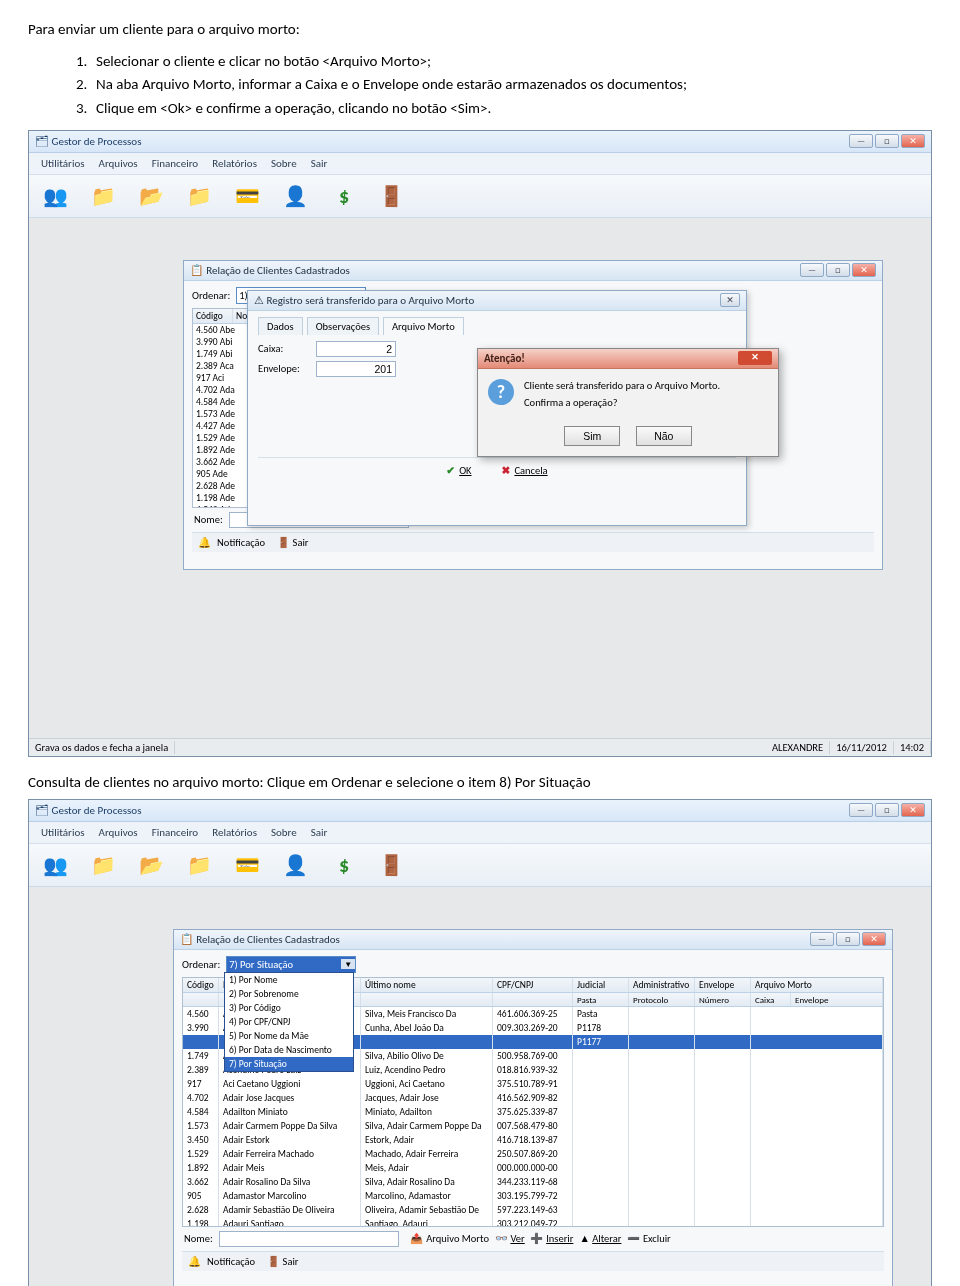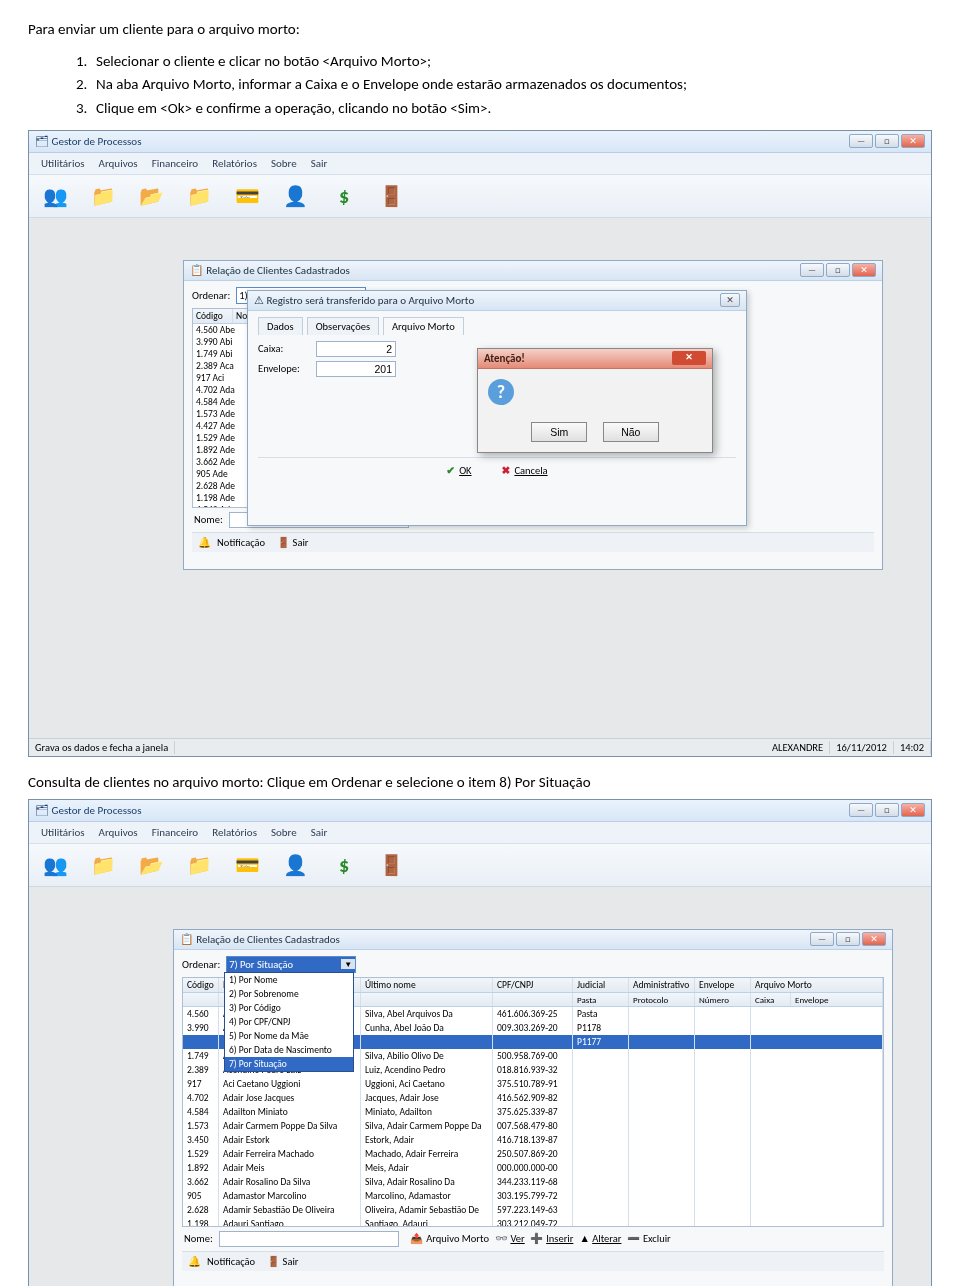--- a/index.html
+++ b/index.html
@@ -23,21 +23,21 @@
   .inner-win { position: absolute; background: #f7f8f9; border: 1px solid #8fa9c6; box-shadow: 2px 2px 6px rgba(0,0,0,.2); }
   .inner-title { display: flex; align-items: center; height: 20px; background: linear-gradient(#f0f5fb,#d7e5f4); border-bottom: 1px solid #bcd0e6; font-size: 11px; padding: 0 6px; color: #234; }
   .inner-title .spacer { flex: 1; }
   .inner-body { padding: 6px 10px; font-size: 10.5px; }
   .field-row { display: flex; align-items: center; gap: 8px; margin: 4px 0; }
   .field-row label { width: 50px; }
   .field-row input { width: 80px; height: 16px; border: 1px solid #9fb3cc; text-align: right; padding: 0 3px; font-size: 10.5px; }
   .tabs { display: flex; gap: 4px; font-size: 10.5px; margin-bottom: 6px; }
   .tabs span { padding: 2px 8px; border: 1px solid #bfcfde; border-bottom: none; background: #eef3f8; }
   .tabs span.active { background: #f7f8f9; }
-  .alert { position: absolute; background: #f2f2f2; border: 1px solid #888; box-shadow: 3px 3px 8px rgba(0,0,0,.3); width: 236px; }
+  .alert { position: absolute; background: #f2f2f2; border: 1px solid #888; box-shadow: 3px 3px 8px rgba(0,0,0,.3); width: 302px; }
   .alert-title { display: flex; align-items: center; height: 20px; background: linear-gradient(#f5d1c8,#e48a77); color: #402016; font-size: 11px; font-weight: bold; padding: 0 6px; border-bottom: 1px solid #c87360; }
   .alert-title .spacer { flex: 1; }
   .alert-title .x { background: #d14a32; color: #fff; width: 34px; height: 14px; text-align: center; font-size: 9px; border-radius: 2px; }
   .alert-body { padding: 10px; font-size: 10.5px; display: flex; gap: 10px; }
   .alert-body .q { width: 26px; height: 26px; border-radius: 50%; background: #5a9edc; color: #fff; font-size: 18px; text-align: center; line-height: 26px; font-weight: bold; }
   .alert-btns { text-align: center; padding: 6px 0 10px 0; }
   .alert-btns button { width: 56px; height: 20px; margin: 0 6px; border: 1px solid #888; background: linear-gradient(#fafafa,#e0e0e0); font-size: 10.5px; }
   .statusbar { display: flex; background: #e8ecef; border-top: 1px solid #c8d0d8; font-size: 10.5px; height: 18px; align-items: center; }
   .statusbar .sl { padding: 0 6px; border-right: 1px solid #c8d0d8; }
   .statusbar .spacer { flex: 1; }
@@ -199,20 +199,24 @@
       </div>
 
       <div class="alert" style="left:448px; top:130px;">
         <div class="alert-title">
           <span>Atenção!</span>
           <span class="spacer"></span>
           <span class="x">✕</span>
         </div>
         <div class="alert-body">
           <div class="q">?</div>
+          <div>
+            <div>Cliente será transferido para o Arquivo Morto.</div>
+            <div style="margin-top:4px">Confirma a operação?</div>
+          </div>
         </div>
         <div class="alert-btns">
           <button>Sim</button>
           <button>Não</button>
         </div>
       </div>
     </div>
     <div class="statusbar">
       <span class="sl">Grava os dados e fecha a janela</span>
       <span class="spacer"></span>
@@ -295,21 +299,21 @@
               <span style="width:56px">Pasta</span>
               <span style="width:66px">Protocolo</span>
               <span style="width:56px">Número</span>
               <span style="width:40px">Caixa</span>
               <span style="flex:1">Envelope</span>
             </div>
             <div id="tbody2">
                 <div class="trow">
                   <span style="width:36px">4.560</span>
                   <span style="width:142px">Abel Francisco Da Silva</span>
-                  <span style="width:132px">Silva, Abel Arquivos Da</span>
+                  <span style="width:132px">Silva, Meis Francisco Da</span>
                   <span style="width:80px">461.606.369-25</span>
                   <span style="width:56px">Pasta</span>
                   <span style="width:66px"></span>
                   <span style="width:56px"></span>
                   <span style="flex:1"></span>
                 </div>
                 <div class="trow">
                   <span style="width:36px">3.990</span>
                   <span style="width:142px">Abel João Da Cunha</span>
                   <span style="width:132px">Cunha, Abel João Da</span>

